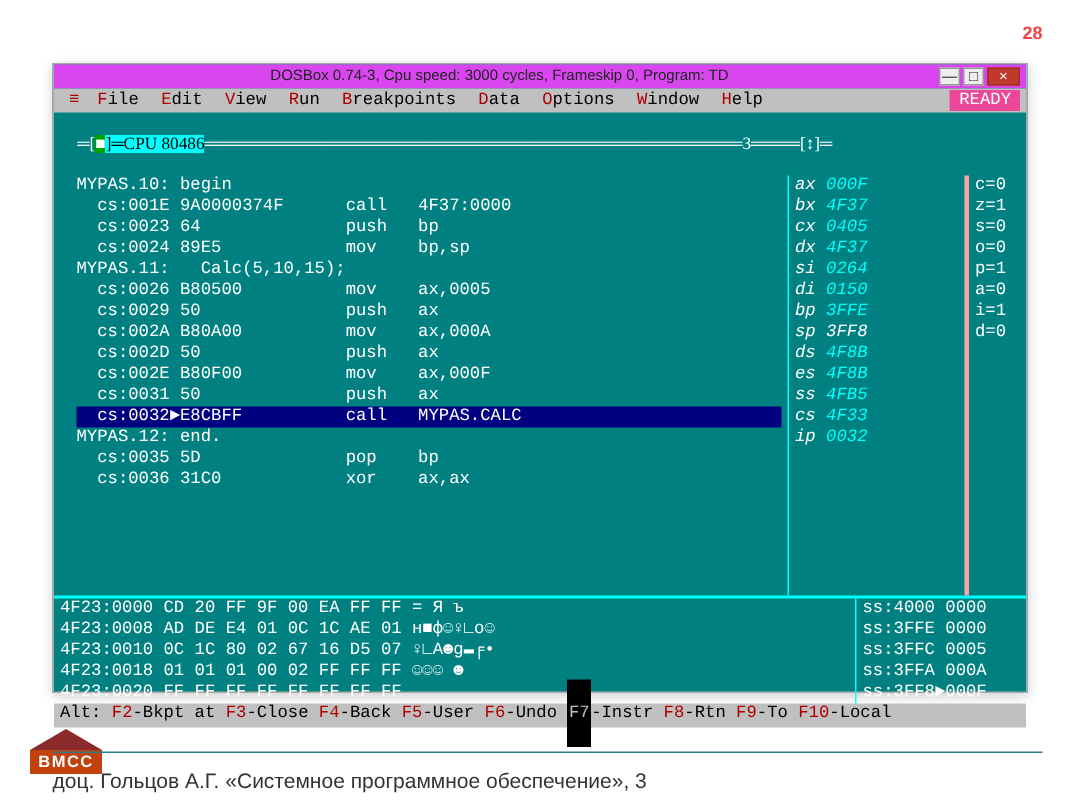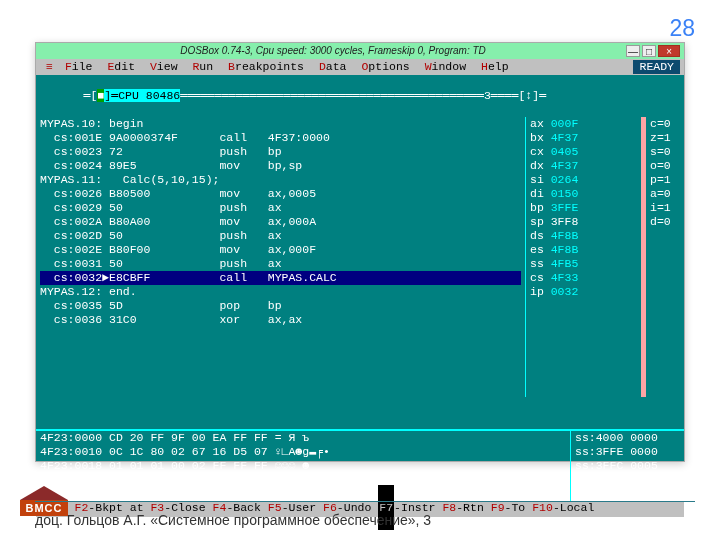--- a/index.html
+++ b/index.html
@@ -8,47 +8,46 @@
     height: 540px;
     background: #fff;
     font-family: Arial, sans-serif;
     position: relative;
     overflow: hidden;
   }
   .page-num {
     position: absolute;
     top: 15px;
     right: 25px;
-    color: #3b82f6;
-    font-weight: normal;
-    font-size: 23px;
+    color: #ef4444;
+    font-weight: bold;
+    font-size: 12px;
   }
   .dosbox {
     position: absolute;
     top: 42px;
     left: 35px;
     width: 650px;
     height: 420px;
     border: 1px solid #aaa;
     box-shadow: 0 2px 8px rgba(0,0,0,0.2);
     background: #008080;
     font-family: 'Courier New', monospace;
     font-size: 11.5px;
     line-height: 14px;
   }
   .titlebar {
     height: 16px;
-    background: #86efac;
+    background: #d946ef;
     display: flex;
     align-items: center;
     padding: 0 4px;
     font-family: Arial, sans-serif;
     font-size: 10px;
     color: #222;
-    font-style: italic;
   }
   .titlebar .tb-text { flex: 1; text-align: center; }
   .tb-btns { display: flex; gap: 2px; }
   .tb-btn {
     width: 14px; height: 12px;
     font-size: 10px;
     text-align: center;
     line-height: 12px;
     background: #eee;
     border: 1px solid #999;
@@ -59,59 +58,61 @@
     color: #000;
     height: 16px;
     display: flex;
     align-items: center;
     padding: 0 4px;
     gap: 2px;
   }
   .menu-item { padding: 0 4px; text-align: right; }
   .menu-item .hot { color: #b00000; }
   .menu-sys { color: #b00000; padding: 0 6px; }
-  .menu-ready { margin-left: auto; background:#0c4a6e; color:#fff; padding:0 6px; }
+  .menu-ready { margin-left: auto; background:#ec4899; color:#fff; padding:0 6px; }
   .panel-header {
     color: #fff;
     white-space: pre;
-    padding: 0 20px;
+    padding: 0 4px;
+    font-family: Liberation Serif, serif;
   }
   .panel-header .cpu { background:#00ffff; color:#000; }
   .panel-header .three { color:#fff; }
   .panel-header .box { background:#00a000; color:#fff; }
   .main-area {
     display: flex;
     height: 280px;
+    padding-left: 11px;
   }
   .code-pane {
     flex: 1;
     border-right: 1px solid #00ffff;
     padding: 0 4px;
     overflow: hidden;
   }
   .reg-pane {
     width: 120px;
-    border-right: 5px solid #fca5a5;
-    padding: 0 4px;
+    border-right: 3px solid #fca5a5;
+    padding: 0 4px;
+    font-style: italic;
   }
   .flag-pane {
     width: 38px;
     padding: 0 4px;
   }
   .code-line { color: #fff; white-space: pre; }
   .code-line.hl { background: #000080; color: #fff; }
   .reg-line { color: #fff; white-space: pre; }
   .reg-line.sp { color: #fff; }
   .reg-line .val { color: #00ffff; }
   .flag-line { color: #fff; white-space: pre; }
   .dump-pane {
     border-top: 2px solid #00ffff;
     padding: 0 4px;
     display: flex;
-    margin-top: 32px;
   }
   .dump-left { flex: 1; }
   .dump-right { width: 110px; border-left: 1px solid #00ffff; padding-left:4px; }
   .dump-line { color: #fff; white-space: pre; }
   .statusbar {
     background: #c0c0c0;
     color: #000;
     height: 16px;
     padding: 0 4px;
     white-space: pre;
@@ -179,21 +180,21 @@
   </div>
 
   <div class="panel-header">
     <span>═[</span><span class="box">■</span><span class="cpu">]═CPU 80486</span><span>════════════════════════════════════════════</span><span class="three">3════</span><span>[↕]═</span>
   </div>
 
   <div class="main-area">
     <div class="code-pane" id="code-pane">
         <div class="code-line">MYPAS.10: begin</div>
         <div class="code-line">  cs:001E 9A0000374F      call   4F37:0000</div>
-        <div class="code-line">  cs:0023 72              push   bp</div>
+        <div class="code-line">  cs:0023 64              push   bp</div>
         <div class="code-line">  cs:0024 89E5            mov    bp,sp</div>
         <div class="code-line">MYPAS.11:   Calc(5,10,15);</div>
         <div class="code-line">  cs:0026 B80500          mov    ax,0005</div>
         <div class="code-line">  cs:0029 50              push   ax</div>
         <div class="code-line">  cs:002A B80A00          mov    ax,000A</div>
         <div class="code-line">  cs:002D 50              push   ax</div>
         <div class="code-line">  cs:002E B80F00          mov    ax,000F</div>
         <div class="code-line">  cs:0031 50              push   ax</div>
         <div class="code-line hl">  cs:0032►E8CBFF          call   MYPAS.CALC</div>
         <div class="code-line">MYPAS.12: end.</div>
@@ -223,20 +224,21 @@
         <div class="flag-line">p=1</div>
         <div class="flag-line">a=0</div>
         <div class="flag-line">i=1</div>
         <div class="flag-line">d=0</div>
       </div>
   </div>
 
   <div class="dump-pane">
     <div class="dump-left" id="dump-left">
         <div class="dump-line">4F23:0000 CD 20 FF 9F 00 EA FF FF = Я ъ</div>
+        <div class="dump-line">4F23:0008 AD DE E4 01 0C 1C AE 01 н■ф☺♀∟о☺</div>
         <div class="dump-line">4F23:0010 0C 1C 80 02 67 16 D5 07 ♀∟А☻g▬╒•</div>
         <div class="dump-line">4F23:0018 01 01 01 00 02 FF FF FF ☺☺☺ ☻</div>
         <div class="dump-line">4F23:0020 FF FF FF FF FF FF FF FF</div>
       </div>
     <div class="dump-right" id="dump-right">
         <div class="dump-line">ss:4000 0000</div>
         <div class="dump-line">ss:3FFE 0000</div>
         <div class="dump-line">ss:3FFC 0005</div>
         <div class="dump-line">ss:3FFA 000A</div>
         <div class="dump-line">ss:3FF8►000F</div>

